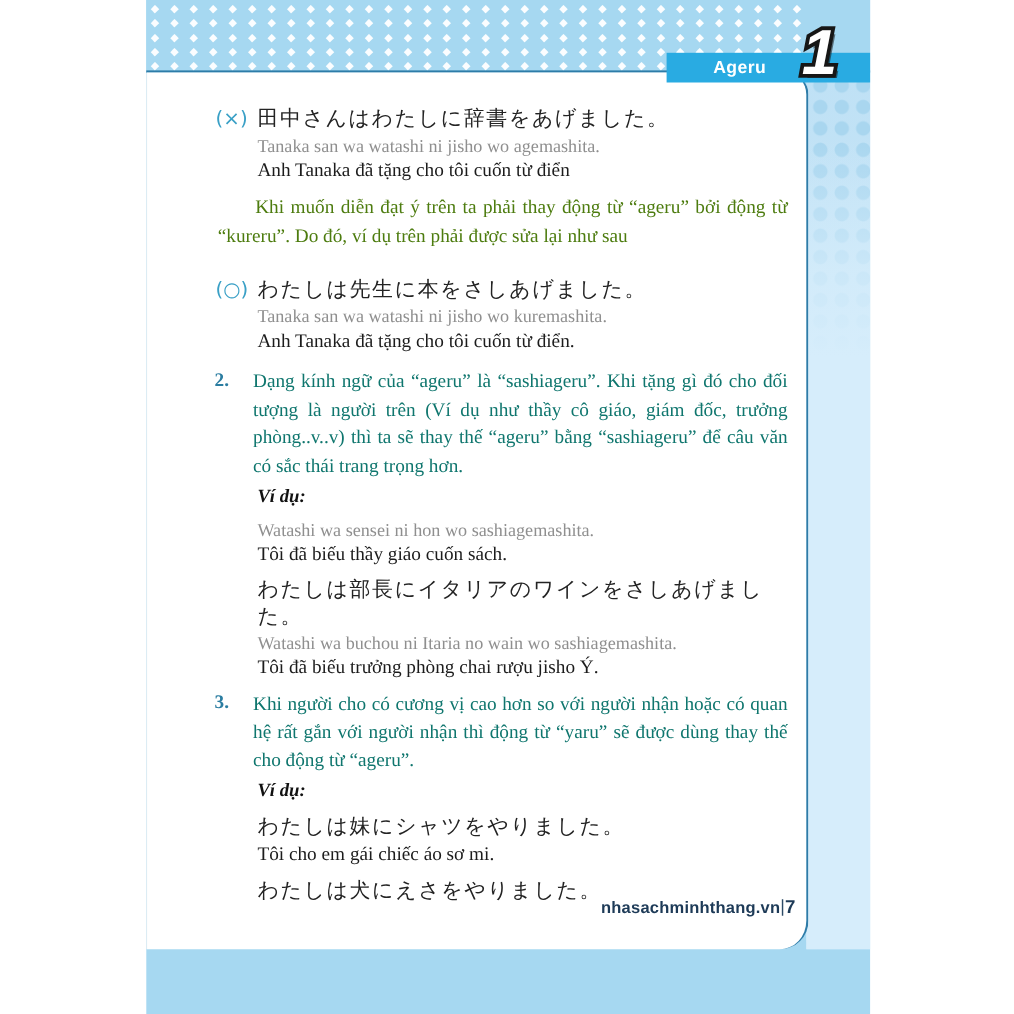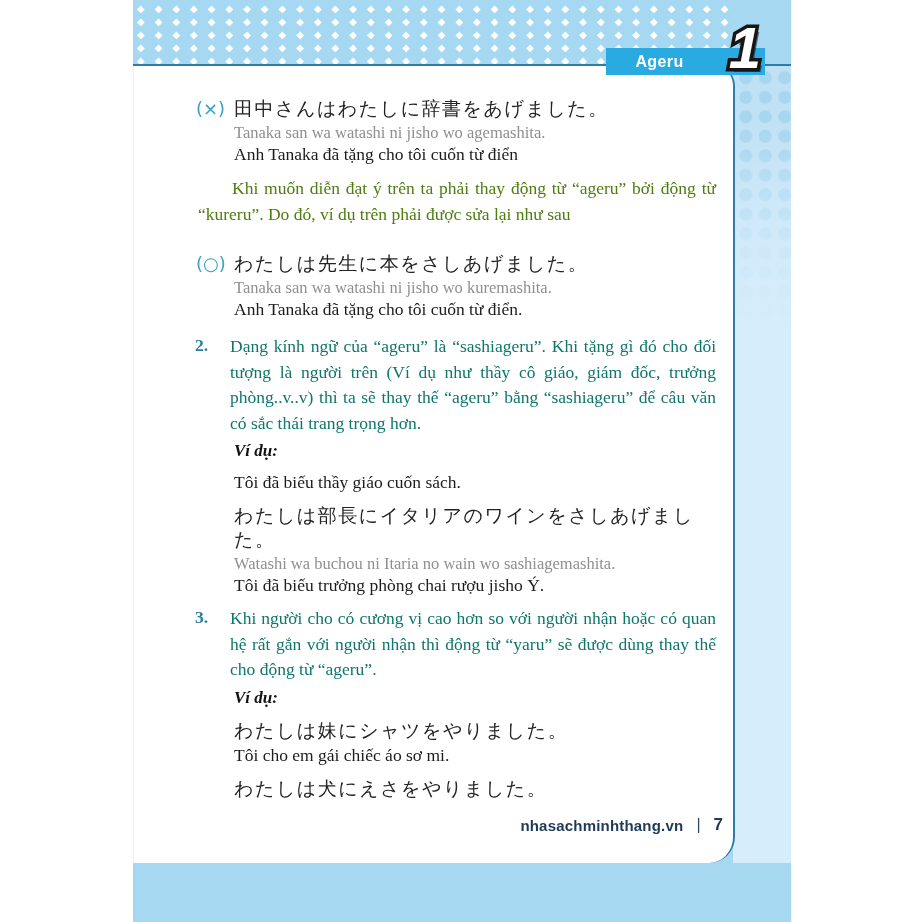--- a/index.html
+++ b/index.html
@@ -26,34 +26,34 @@
         radial-gradient(circle, #a9d6ef 6px, rgba(169,214,239,0) 7px);
       background-size:100% 100%, 19.5px 19.5px;
       background-position:0 0, 3px 2px; }
 
   
   .content-panel { position:absolute; left:0; top:66px; width:602px; height:797px;
       background:#ffffff; border-right:2px solid #2e7ca8; border-left:1px solid #eef1f3;
       border-radius:0 20px 26px 0; padding:30px 17px 0 64px; overflow:hidden; }
 
   
-  .tab { position:absolute; left:473px; top:48px; width:159px; height:27px; background:#29abe2;
+  .tab { position:absolute; left:473px; top:48px; width:185px; height:27px; background:#29abe2;
          display:flex; align-items:center; justify-content:center; padding-right:52px; z-index:5; }
   .tab span { color:#ffffff; font-family:"Liberation Sans", sans-serif; font-weight:bold;
               font-size:16px; letter-spacing:.4px; }
   .numeral { position:absolute; left:572px; top:18px; z-index:6; width:80px; height:66px;
              font-family:"Liberation Sans", sans-serif; font-style:italic; font-weight:bold;
              font-size:58px; line-height:60px; text-align:center; }
   .n-stroke { position:absolute; left:0; top:0; width:100%; color:#161616;
               -webkit-text-stroke:7px #161616; text-shadow:4px 4px 0 rgba(20,20,20,.55); }
   .n-fill { position:absolute; left:0; top:0; width:100%; color:#ffffff; }
 
   
   .footer { position:absolute; left:0; top:805px; width:590px; height:40px; z-index:4;
-            display:flex; align-items:center; justify-content:flex-end; gap:13px;
+            display:flex; align-items:center; justify-content:flex-end; 
             font-family:"Liberation Sans", sans-serif; color:#1d3a57; }
   .footer .site { font-weight:bold; font-size:15px; letter-spacing:.2px; }
   .footer .sep  { font-size:16px; font-weight:normal; color:#2c4a66; }
   .footer .pnum { font-size:17px; font-weight:bold; }
 
   
   .jp { font-family:"DejaVu Sans", sans-serif; font-size:19px; line-height:24px;
         letter-spacing:1.5px; color:#232323; margin-bottom:2px; font-weight:500; }
   .romaji { font-size:16.5px; line-height:21px; color:#8f8f8f; }
   .vi { font-size:17.5px; line-height:23px; color:#1c1c1c; }
@@ -108,20 +108,21 @@
         <p class="vi">Anh Tanaka đã tặng cho tôi cuốn từ điển.</p>
       </div>
 
       <div class="item">
         <span class="item-num">2.</span>
         <p class="item-text">Dạng kính ngữ của “ageru” là “sashiageru”. Khi tặng gì đó cho đối tượng là người trên (Ví dụ như thầy cô giáo, giám đốc, trưởng phòng..v..v) thì ta sẽ thay thế “ageru” bằng “sashiageru” để câu văn có sắc thái trang trọng hơn.</p>
       </div>
       <p class="vidu indent">Ví dụ:</p>
 
       <div class="ex-block indent">
+        <p class="romaji">Watashi wa sensei ni hon wo sashiagemashita.</p>
         <p class="vi">Tôi đã biếu thầy giáo cuốn sách.</p>
       </div>
 
       <div class="ex-block indent">
         <p class="jp">わたしは部長にイタリアのワインをさしあげました。</p>
         <p class="romaji">Watashi wa buchou ni Itaria no wain wo sashiagemashita.</p>
         <p class="vi">Tôi đã biếu trưởng phòng chai rượu jisho Ý.</p>
       </div>
 
       <div class="item">

